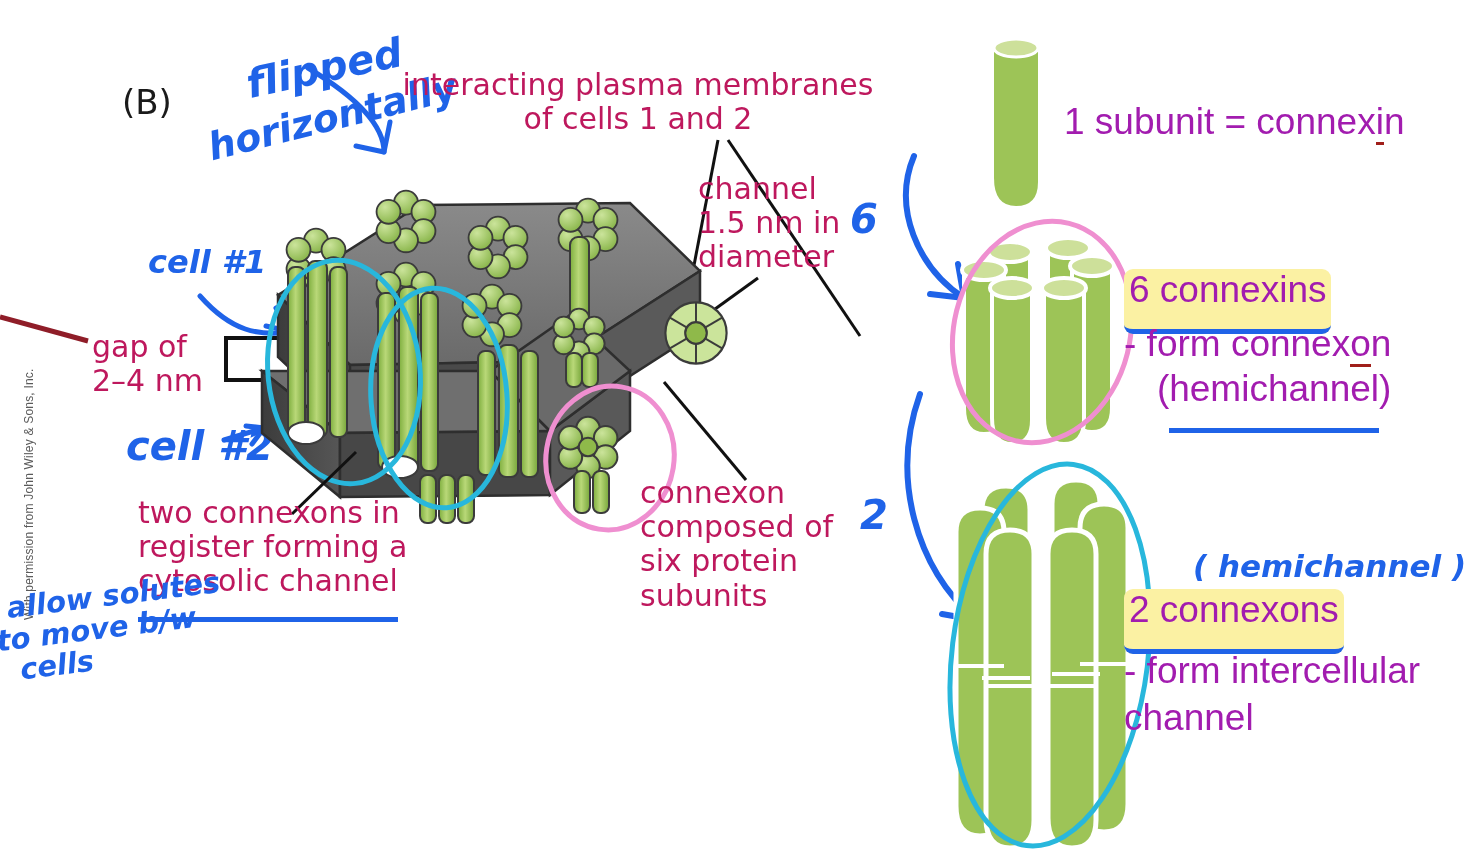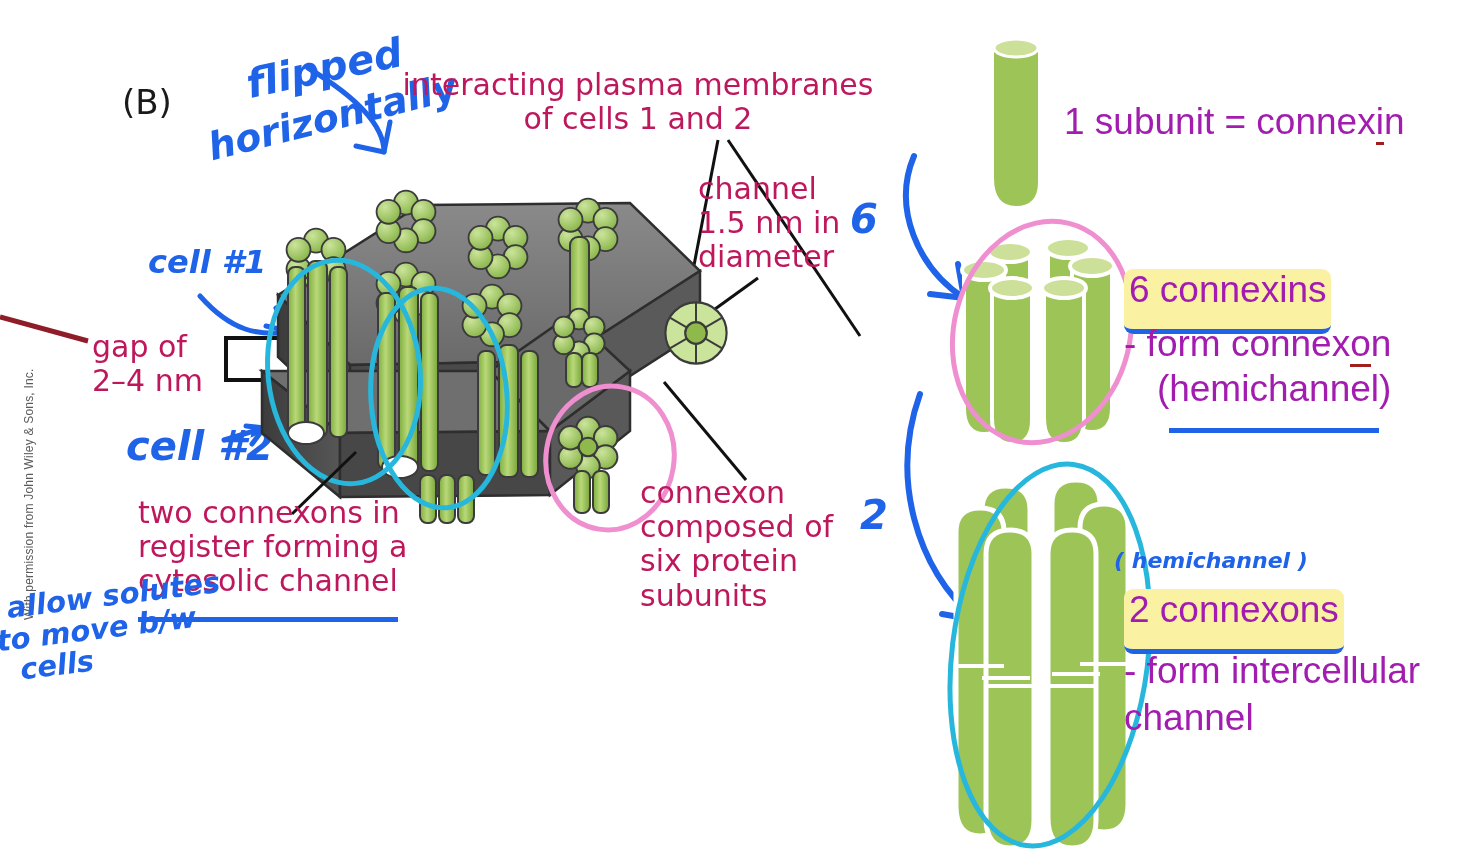--- a/index.html
+++ b/index.html
@@ -337,21 +337,21 @@
       <path d="M46 216 L 94 216"></path>
         <path d="M108 216 L 156 216"></path>
       <path d="M112 204 L 160 204"></path>
         <path d="M140 194 L 188 194"></path>
     </g>
   </svg>
   <svg class="abs" style="left:928px;top:455px;" width="250" height="415">
     <ellipse cx="122" cy="200" rx="98" ry="192" fill="none" stroke="#28b7dc" stroke-width="5" transform="rotate(7 122 200)"></ellipse>
   </svg>
 
-  <div class="abs hand" style="left:1114px;top:548px;font-size:22px;">( hemichannel )</div>
+  <div class="abs hand" style="left:1193px;top:548px;font-size:31px;">( hemichannel )</div>
 
   <div class="abs txt-red" style="left:1124px;top:588px;white-space:nowrap;">
     <div>
       <span class="hl u-blue">2 connexons</span>
     </div>
     <div style="margin-top:17px;">- form intercellular</div>
     <div style="margin-top:2px;">channel</div>
   </div>
 
 </div>

